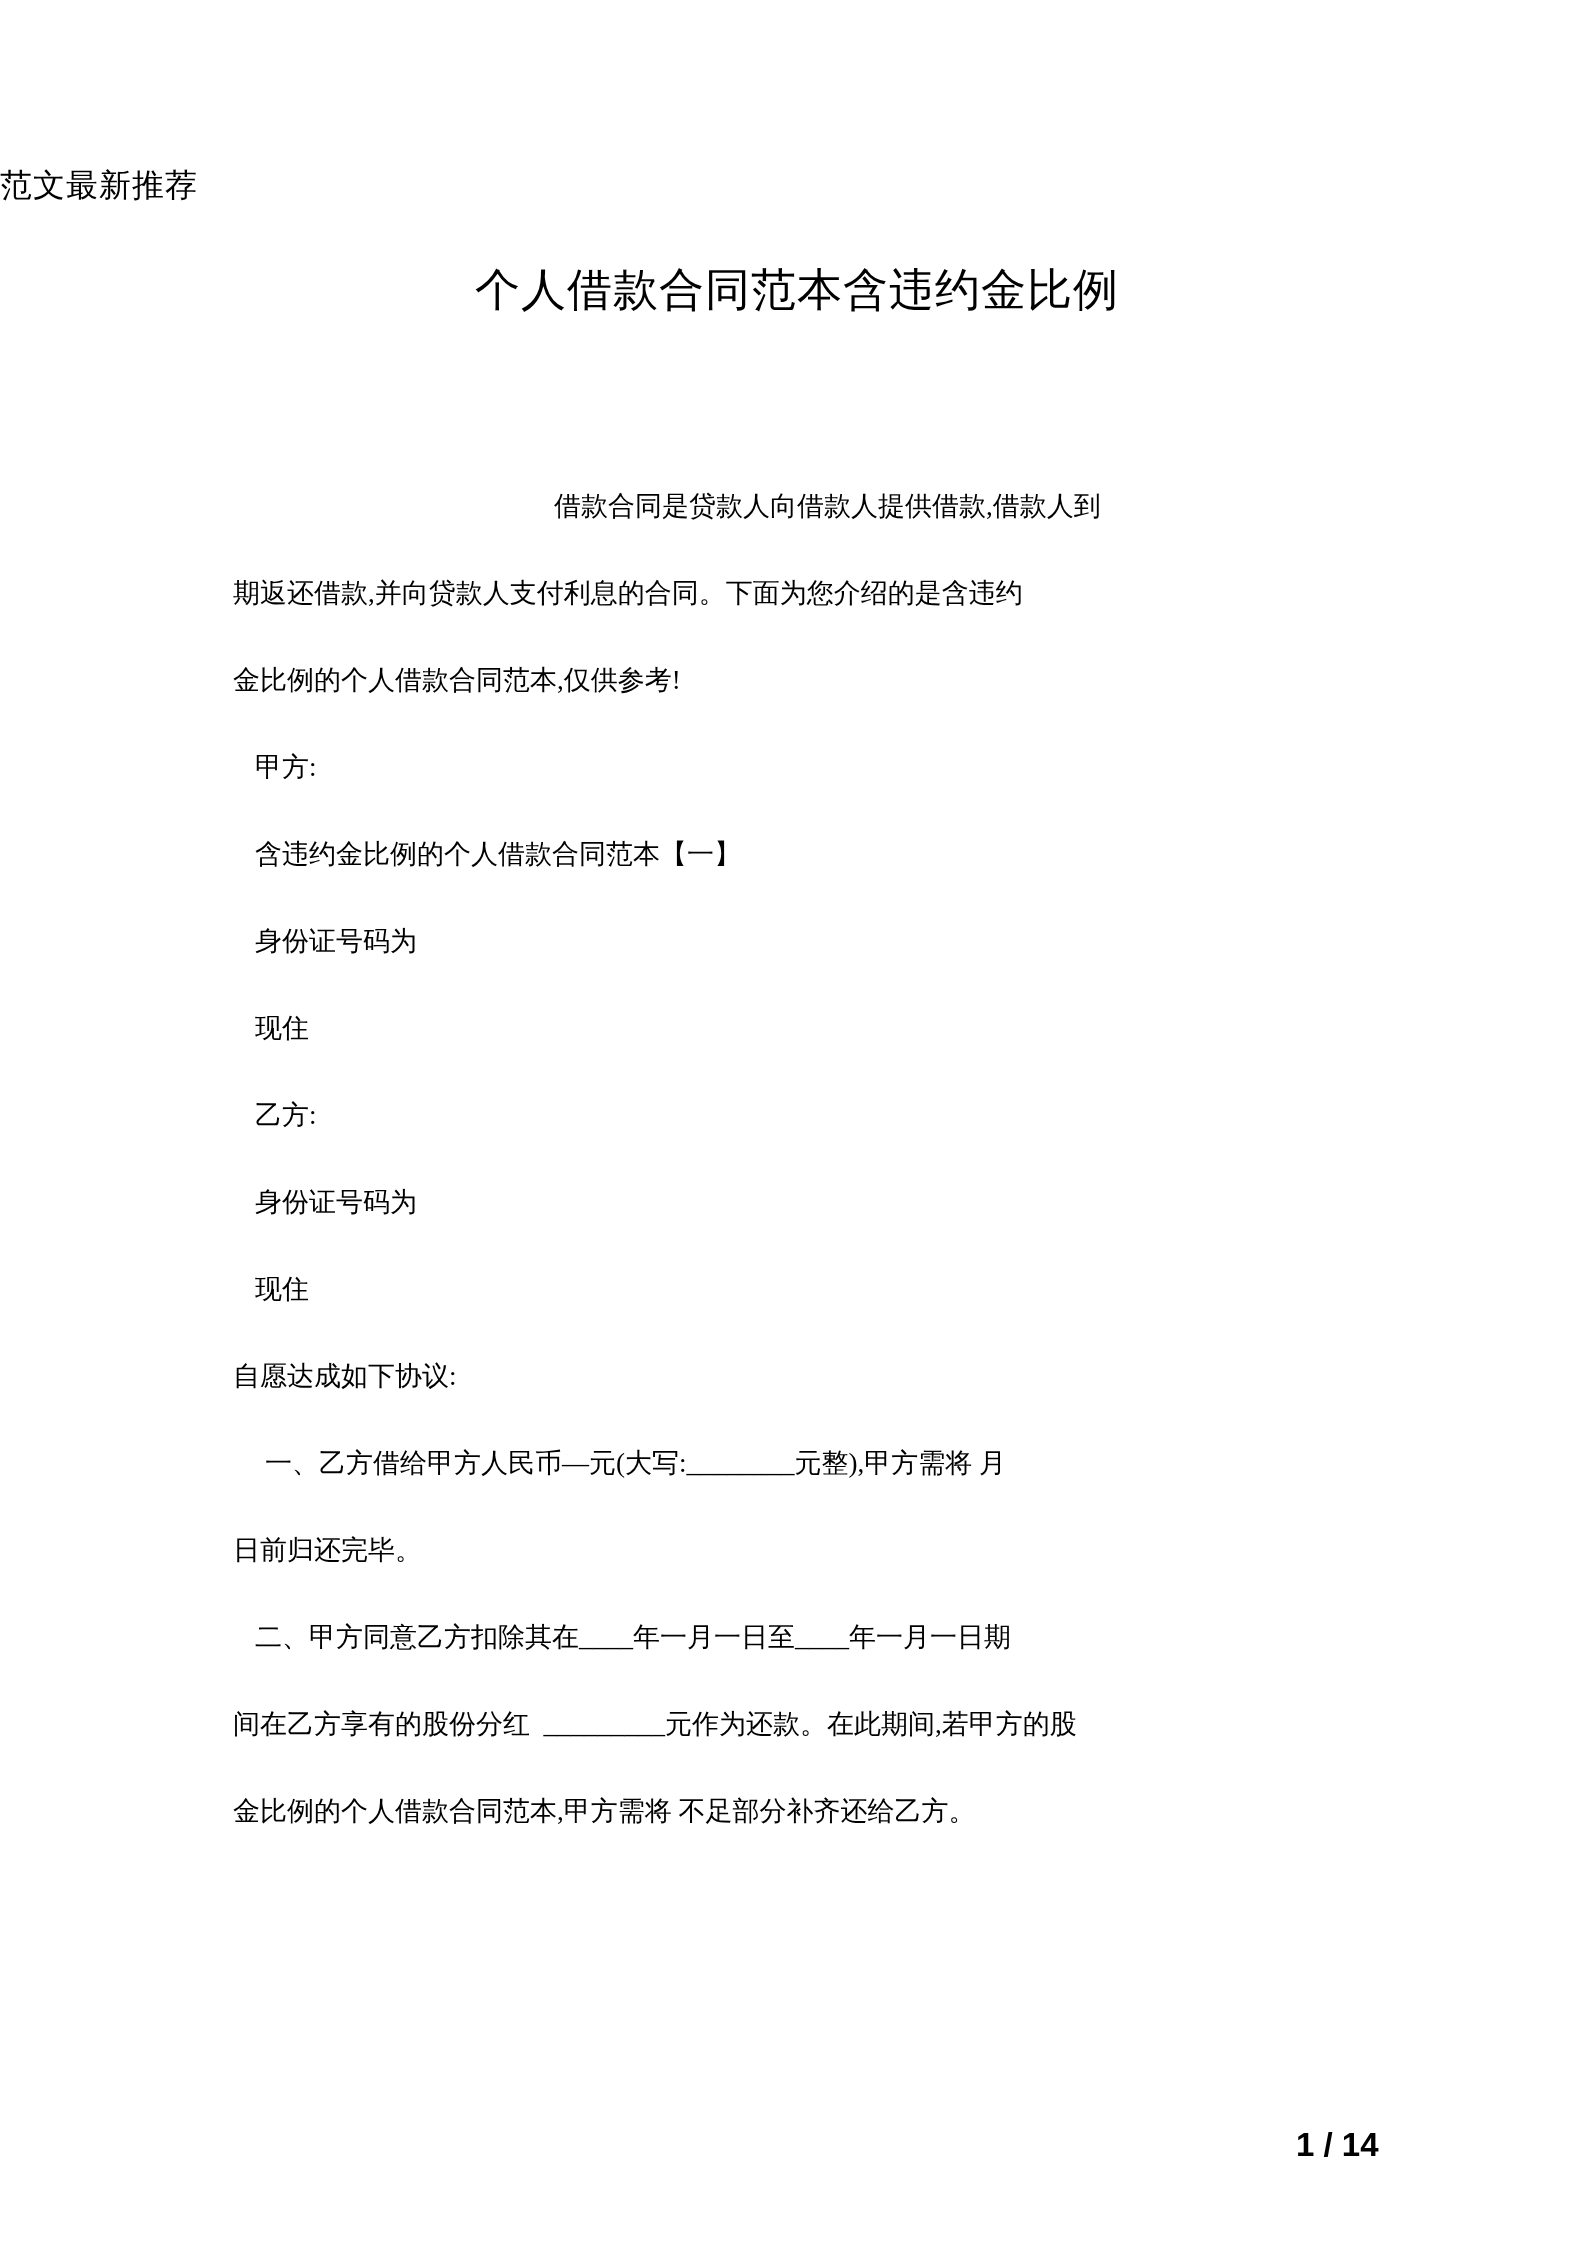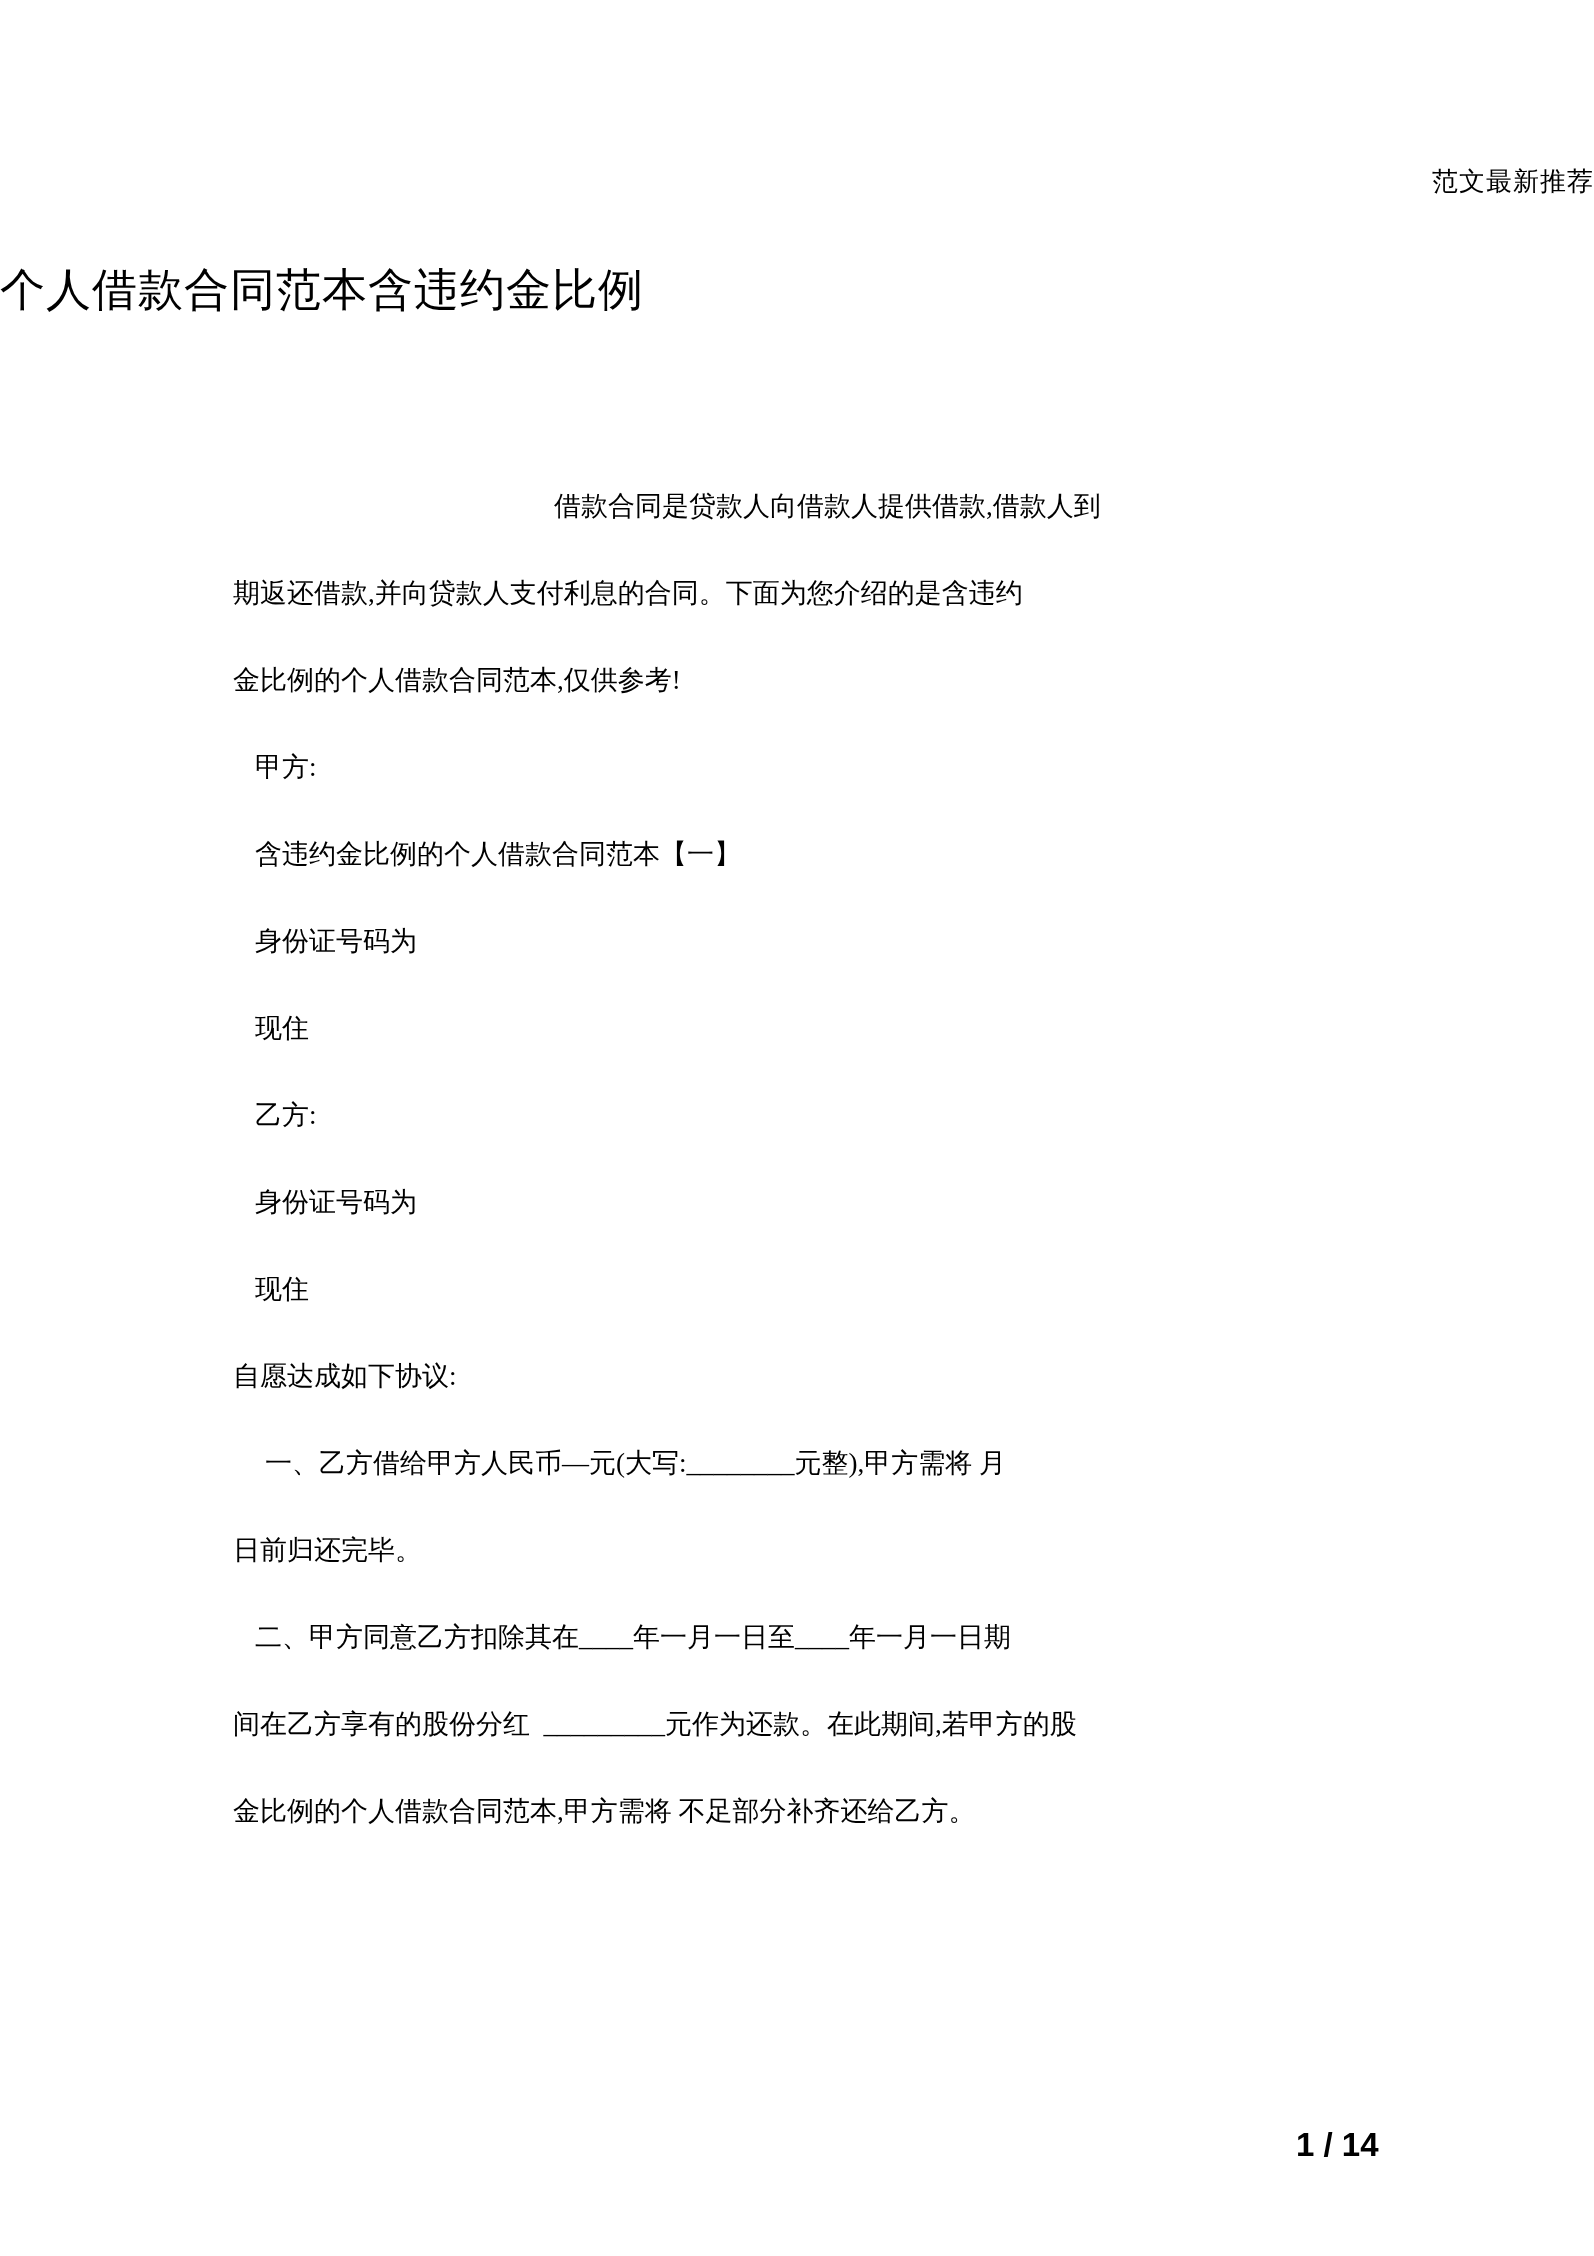--- a/index.html
+++ b/index.html
@@ -11,29 +11,30 @@
     background: #ffffff;
     color: #000000;
     font-family: "Liberation Serif", "DejaVu Serif", serif;
     overflow: hidden;
   }
   .header-note {
     position: absolute;
     top: 164px;
     left: 0;
     width: 100%;
-    text-align: right;
-    font-size: 26px;
+    text-align: left;
+    font-size: 32px;
     letter-spacing: 1px;
   }
   .doc-title {
     position: absolute;
     top: 260px;
     left: 0;
     width: 100%;
+    text-align: center;
     font-size: 45px;
     font-weight: 400;
     letter-spacing: 1px;
   }
   .doc-body {
     position: absolute;
     top: 462px;
     left: 233px;
     width: 1130px;
   }

